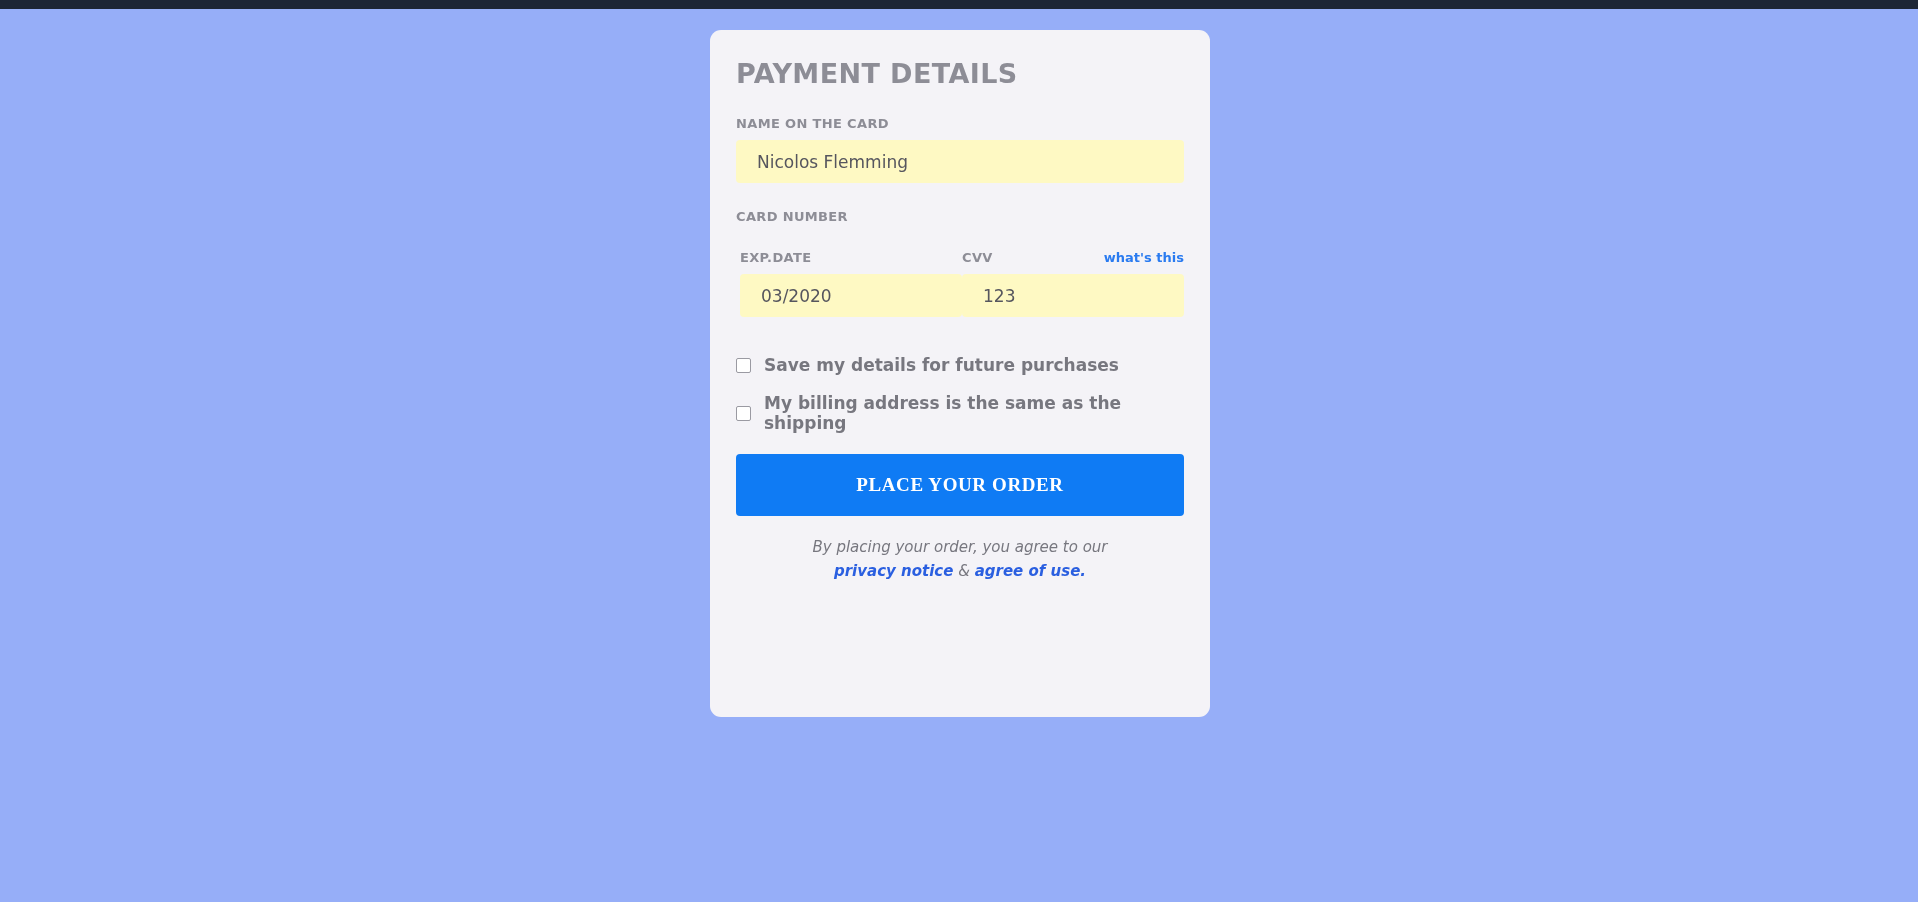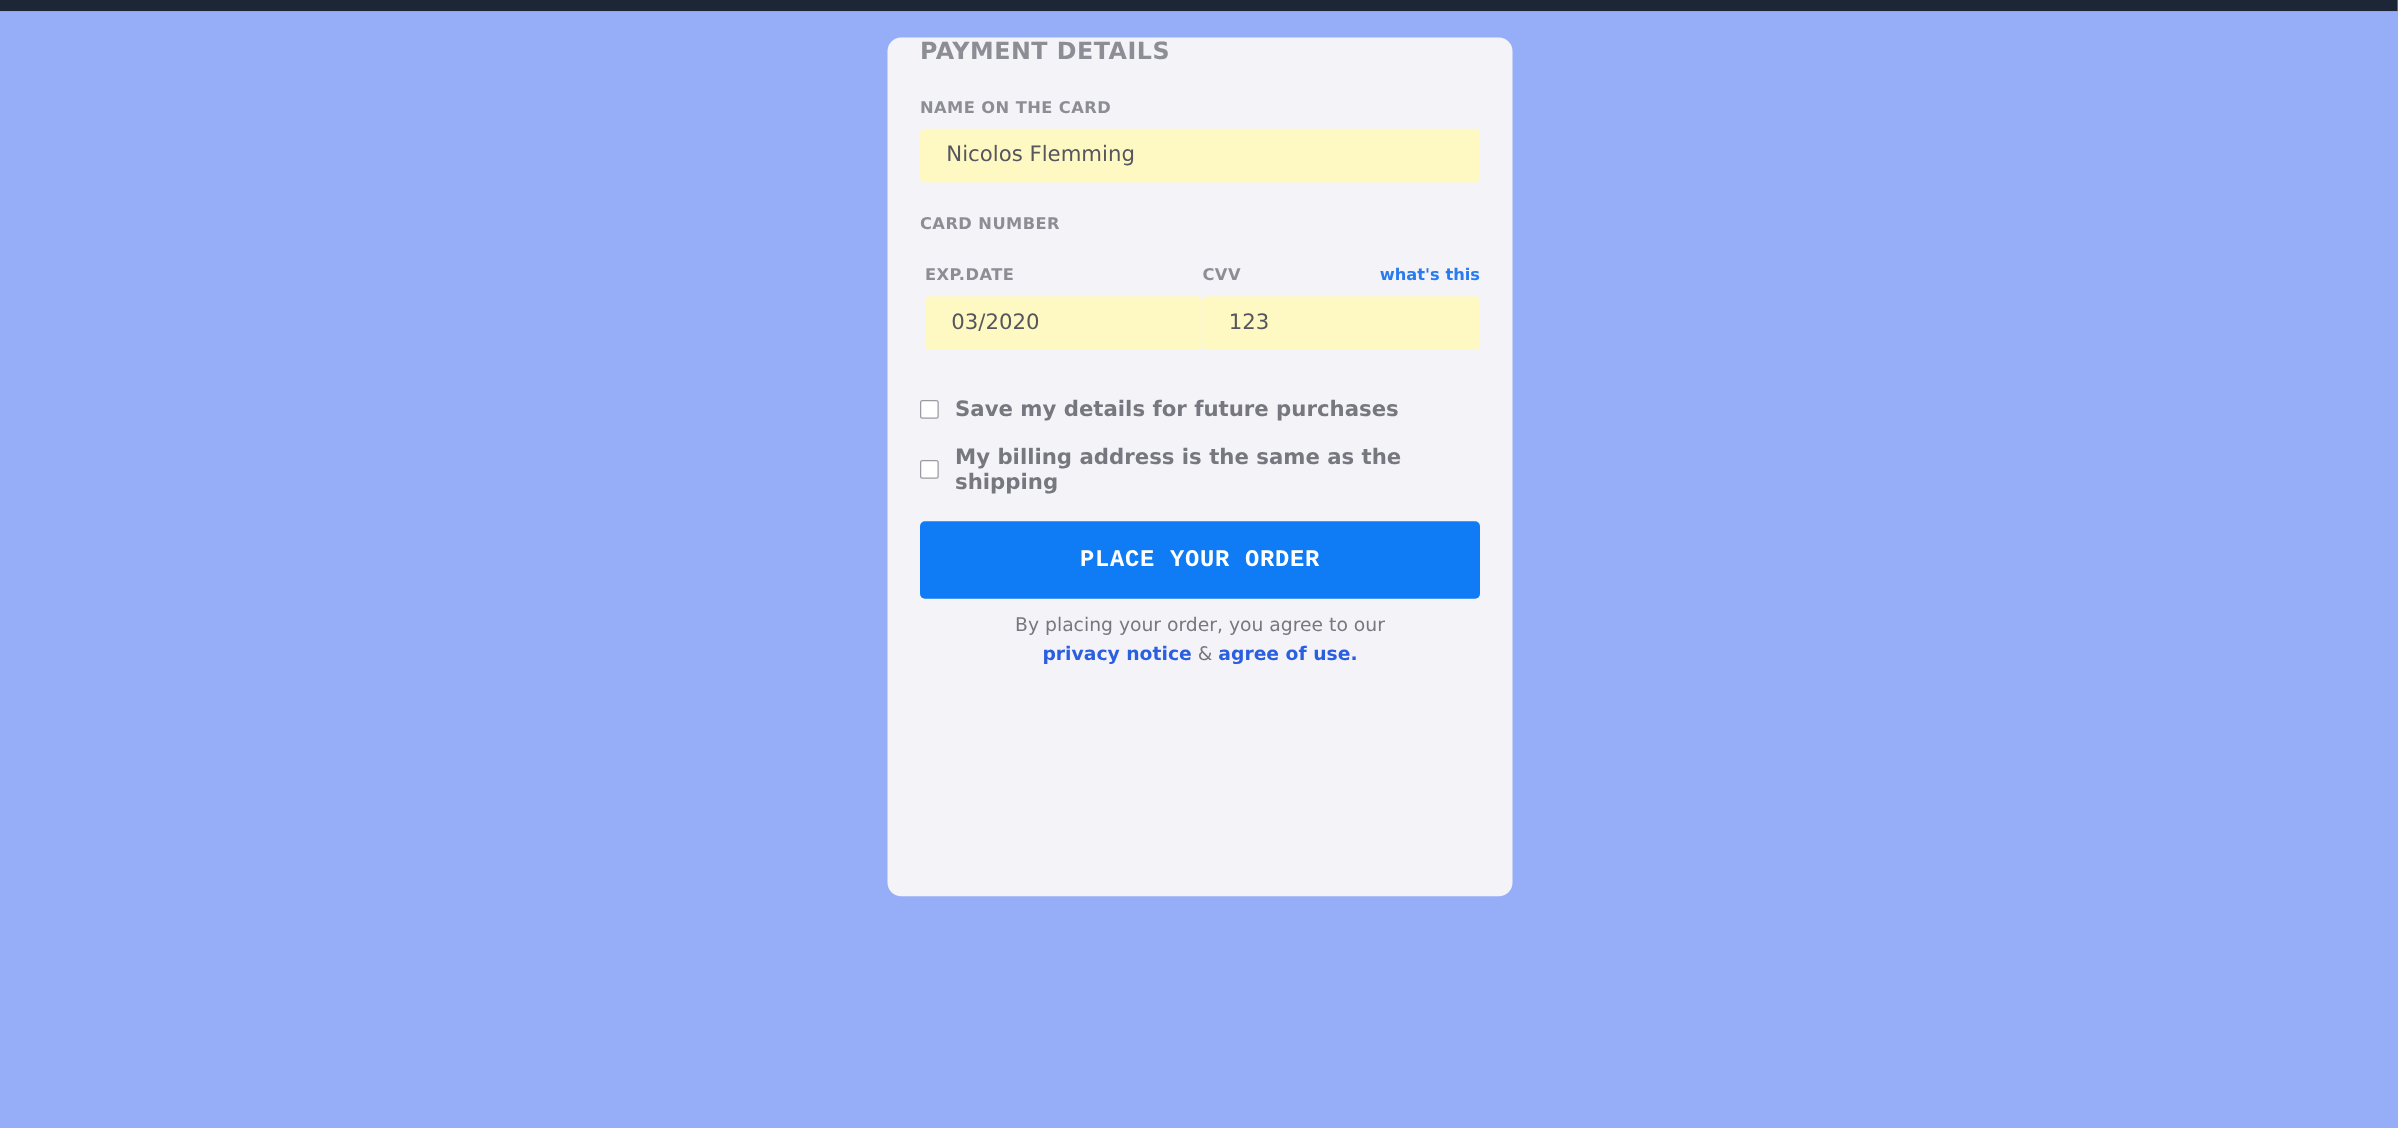--- a/index.html
+++ b/index.html
@@ -40,21 +40,22 @@
     top: 21px;
     width: 500px;
     height: 687px;
     background: #f4f3f7;
     border-radius: 11px;
     padding: 0 26px;
   }
 
   .card-title {
     margin: 0;
-    font-size: 19px;
+    padding-top: 28px;
+    font-size: 27px;
     font-weight: 600;
     letter-spacing: 0.4px;
     color: #8d8d96;
     line-height: 1.2;
   }
 
   .field-label {
     font-size: 13px;
     font-weight: 700;
     letter-spacing: 0.35px;
@@ -138,34 +139,35 @@
   
   .order-button {
     display: block;
     width: 100%;
     height: 62px;
     margin-top: 21px;
     border: none;
     border-radius: 4px;
     background: #0f7bf4;
     color: #ffffff;
-    font-family: Liberation Mono, monospace;
+    font-family: Liberation Serif, serif;
     font-size: 19px;
     font-weight: 600;
     letter-spacing: 0.6px;
     cursor: pointer;
   }
 
   
   .legal {
-    margin-top: 10px;
+    margin-top: 20px;
     text-align: center;
     font-size: 15px;
     color: #77777f;
     line-height: 1.55;
+    font-style: italic;
   }
   .legal a {
     color: #2a5fe0;
     font-weight: 700;
     text-decoration: none;
   }
   .legal .amp { color: #77777f; font-weight: 400; }
   .legal .dot { color: #2a5fe0; font-weight: 700; }
 </style>
 </head>

